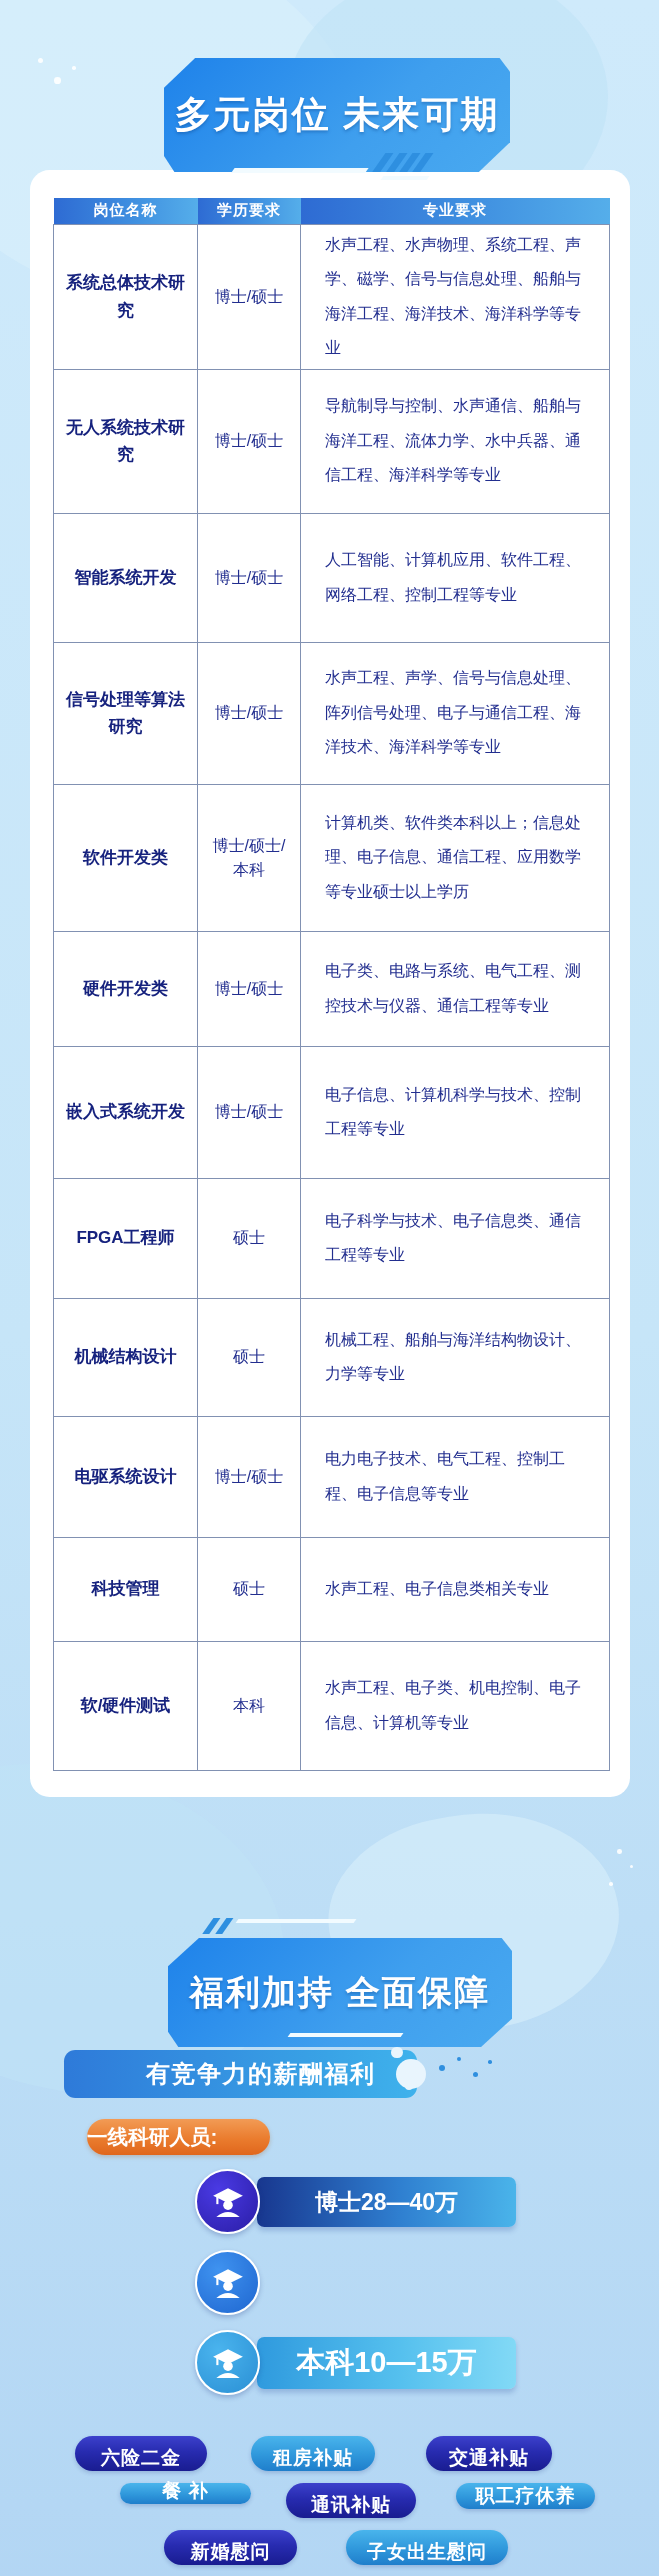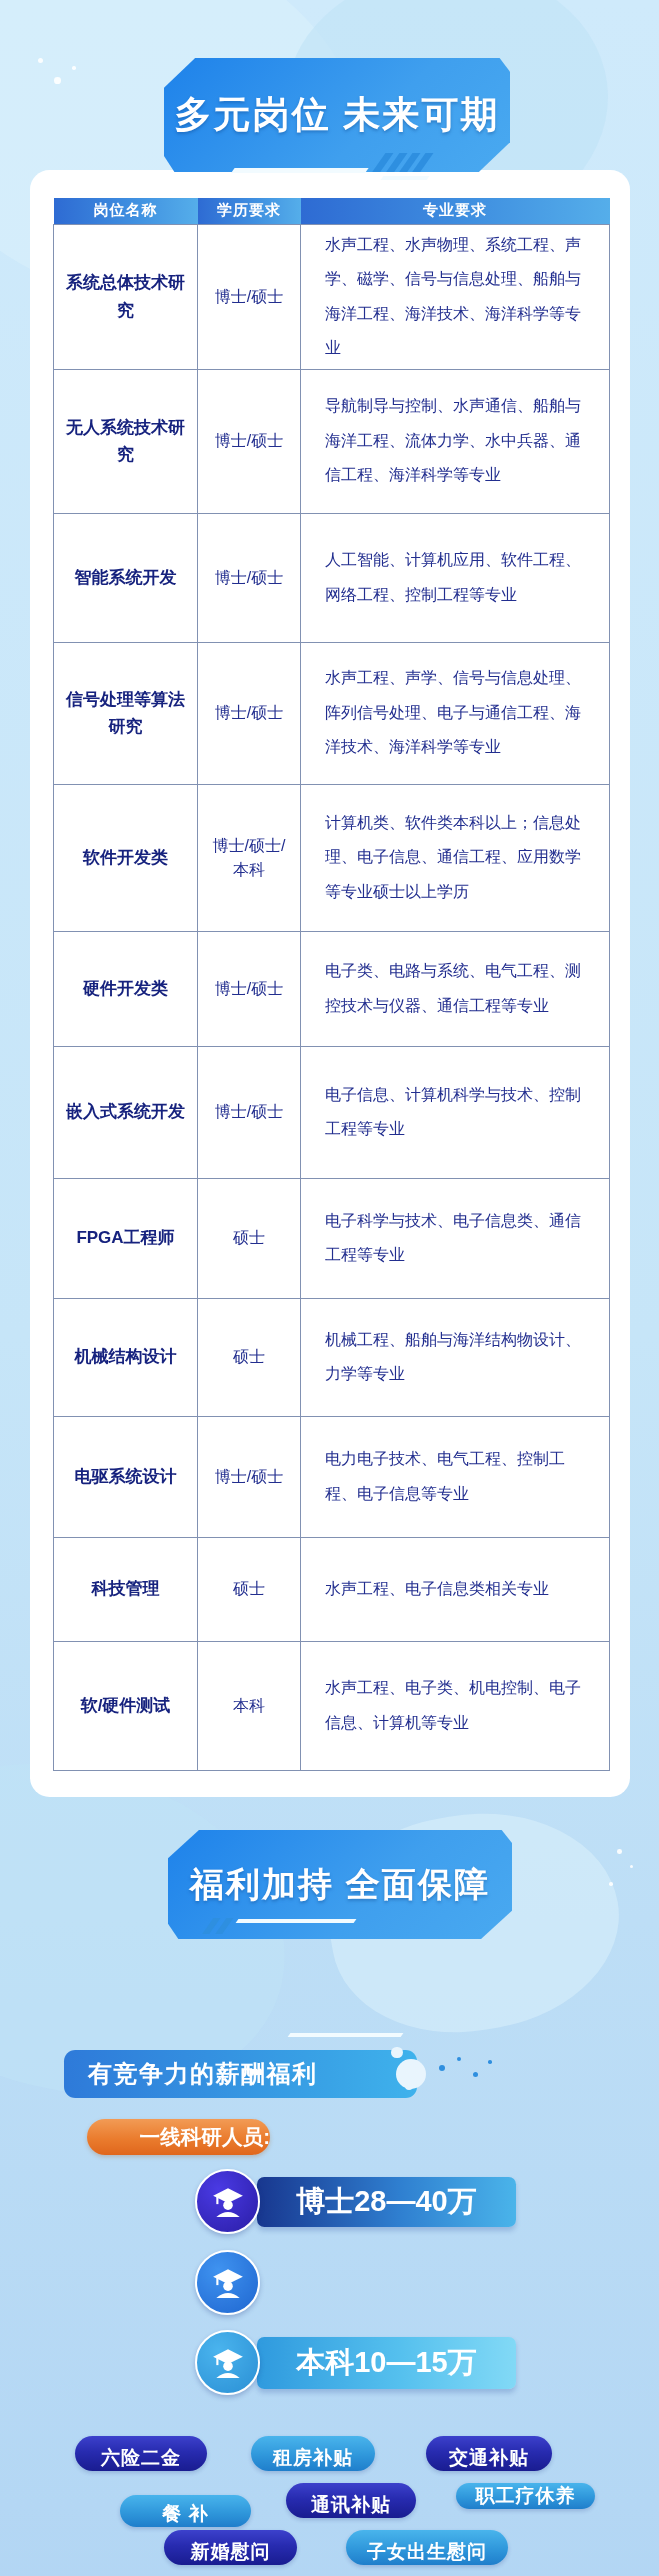--- a/index.html
+++ b/index.html
@@ -23,21 +23,21 @@
   .slash { position:absolute; transform:skewX(-35deg); }
   .slash.blue { background:#2e8fe0; }
   .slash.white { background:#f2fbff; }
 
   
   .ribbon { position:absolute; background:linear-gradient(90deg,#2e7ad9 0%,#39a3e6 75%,#3fb2ec 100%);
             border-radius:11.3px; color:#fff; font-weight:bold; display:flex; align-items:center; }
   .ribbon .bub { position:absolute; background:#e9f5fd; border-radius:50%; }
 
   .opill { position:absolute; background:linear-gradient(180deg,#f29b55 0%,#ea7c2e 55%,#e0661c 100%);
-           border-radius:20.6px; color:#fff; font-weight:bold; display:flex; align-items:center; justify-content:flex-end;
+           border-radius:20.6px; color:#fff; font-weight:bold; display:flex; align-items:center; justify-content:flex-start;
            box-shadow:0 2.1px 4.1px rgba(160,80,10,.25); }
 
   
   .sal-circle { position:absolute; border-radius:50%; border:2.6px solid #fff; box-shadow:0 2.6px 5.2px rgba(20,40,120,.25);
                 display:flex; align-items:center; justify-content:center; z-index:3; }
   .sal-pill { position:absolute; border-radius:7.2px; display:flex; align-items:center; justify-content:center;
               color:#fff; font-weight:bold; box-shadow:0 3.1px 5.2px rgba(30,70,150,.22); z-index:2; }
 
   
   .tag { position:absolute; border-radius:20.6px; color:#fff; font-weight:bold; font-size:19px;
@@ -157,29 +157,29 @@
         <td class="c-maj">水声工程、电子信息类相关专业</td>
       </tr>
       <tr style="height:129px;">
         <td class="c-pos">软/硬件测试</td>
         <td class="c-deg">本科</td>
         <td class="c-maj">水声工程、电子类、机电控制、电子信息、计算机等专业</td>
       </tr>
     </tbody>
   </table>
 
-  <div class="badge" style="left:168px;top:1830px;width:344px;height:109px;">
+  <div class="badge" style="left:168px;top:1938px;width:344px;height:109px;">
     <div class="t" style="font-size:34px;">福利加持 全面保障</div>
   </div>
   <div class="slash blue" style="left:208px;top:1918px;width:7.2px;height:15.5px;"></div>
   <div class="slash blue" style="left:221px;top:1918px;width:7.2px;height:15.5px;"></div>
   <div class="slash white" style="left:237px;top:1919px;width:118px;height:4.1px;"></div>
   <div class="slash white" style="left:289px;top:2033px;width:113px;height:4.1px;"></div>
 
-  <div class="ribbon" style="left:64px;top:2050px;width:353px;height:48px;padding-left:24px;font-size:24px;letter-spacing:1.5px;">
+  <div class="ribbon" style="left:64px;top:2050px;width:353px;height:48px;padding-left:82px;font-size:24px;letter-spacing:1.5px;">
     <span>有竞争力的薪酬福利</span>
     <span class="bub" style="right:-9.3px;top:9.3px;width:30px;height:30px;"></span>
     <span class="bub" style="right:14.4px;top:-3.1px;width:11.3px;height:11.3px;"></span>
     <span class="bub" style="right:4.1px;top:32px;width:8.2px;height:8.2px;"></span>
   </div>
   <div class="bdot" style="left:439px;top:2065px;width:6.2px;height:6.2px;"></div>
   <div class="bdot" style="left:457px;top:2057px;width:4.1px;height:4.1px;"></div>
   <div class="bdot" style="left:473px;top:2072px;width:5.2px;height:5.2px;"></div>
   <div class="bdot" style="left:488px;top:2060px;width:3.6px;height:3.6px;"></div>
 
@@ -188,21 +188,21 @@
   </div>
 
   <div class="sal-circle" style="left:195px;top:2169px;width:65px;height:65px;background:radial-gradient(circle at 35% 30%,#4a3ae4,#2a1da6);">
     <svg class="grad-icon" viewBox="0 0 64 64">
         <polygon points="32,6 60,20 32,34 4,20" fill="#fff"></polygon>
         <rect x="10" y="22" width="4" height="14" fill="#fff"></rect>
         <circle cx="32" cy="38" r="9" fill="#fff"></circle>
         <path d="M10 60 Q32 42 54 60 Z" fill="#fff"></path>
       </svg>
   </div>
-  <div class="sal-pill" style="left:257px;top:2177px;width:259px;height:50px;font-size:29px;background:linear-gradient(90deg,#18378f 0%,#2f7fd0 55%,#4ab4ea 100%);">
+  <div class="sal-pill" style="left:257px;top:2177px;width:259px;height:50px;font-size:23px;background:linear-gradient(90deg,#18378f 0%,#2f7fd0 55%,#4ab4ea 100%);">
     <span>博士28—40万</span>
   </div>
 
   <div class="sal-circle" style="left:195px;top:2250px;width:65px;height:65px;background:radial-gradient(circle at 35% 30%,#3f93f0,#1f66d0);">
     <svg class="grad-icon" viewBox="0 0 64 64">
         <polygon points="32,6 60,20 32,34 4,20" fill="#fff"></polygon>
         <rect x="10" y="22" width="4" height="14" fill="#fff"></rect>
         <circle cx="32" cy="38" r="9" fill="#fff"></circle>
         <path d="M10 60 Q32 42 54 60 Z" fill="#fff"></path>
       </svg>
@@ -223,21 +223,21 @@
   <div class="tag dark" style="left:75px;top:2436px;width:132px;height:35px;">
       <span>六险二金</span>
     </div>
   <div class="tag light" style="left:251px;top:2436px;width:124px;height:35px;">
       <span>租房补贴</span>
     </div>
   <div class="tag dark" style="left:426px;top:2436px;width:126px;height:35px;">
       <span>交通补贴</span>
     </div>
 
-  <div class="tag light" style="left:120px;top:2483px;width:131px;height:32px;margin-top:12px;">
+  <div class="tag light" style="left:120px;top:2483px;width:131px;height:21px;">
       <span>餐 补</span>
     </div>
   <div class="tag dark" style="left:286px;top:2483px;width:130px;height:35px;">
       <span>通讯补贴</span>
     </div>
   <div class="tag light" style="left:456px;top:2483px;width:139px;height:26px;">
       <span>职工疗休养</span>
     </div>
 
   <div class="tag dark" style="left:164px;top:2530px;width:133px;height:35px;">

